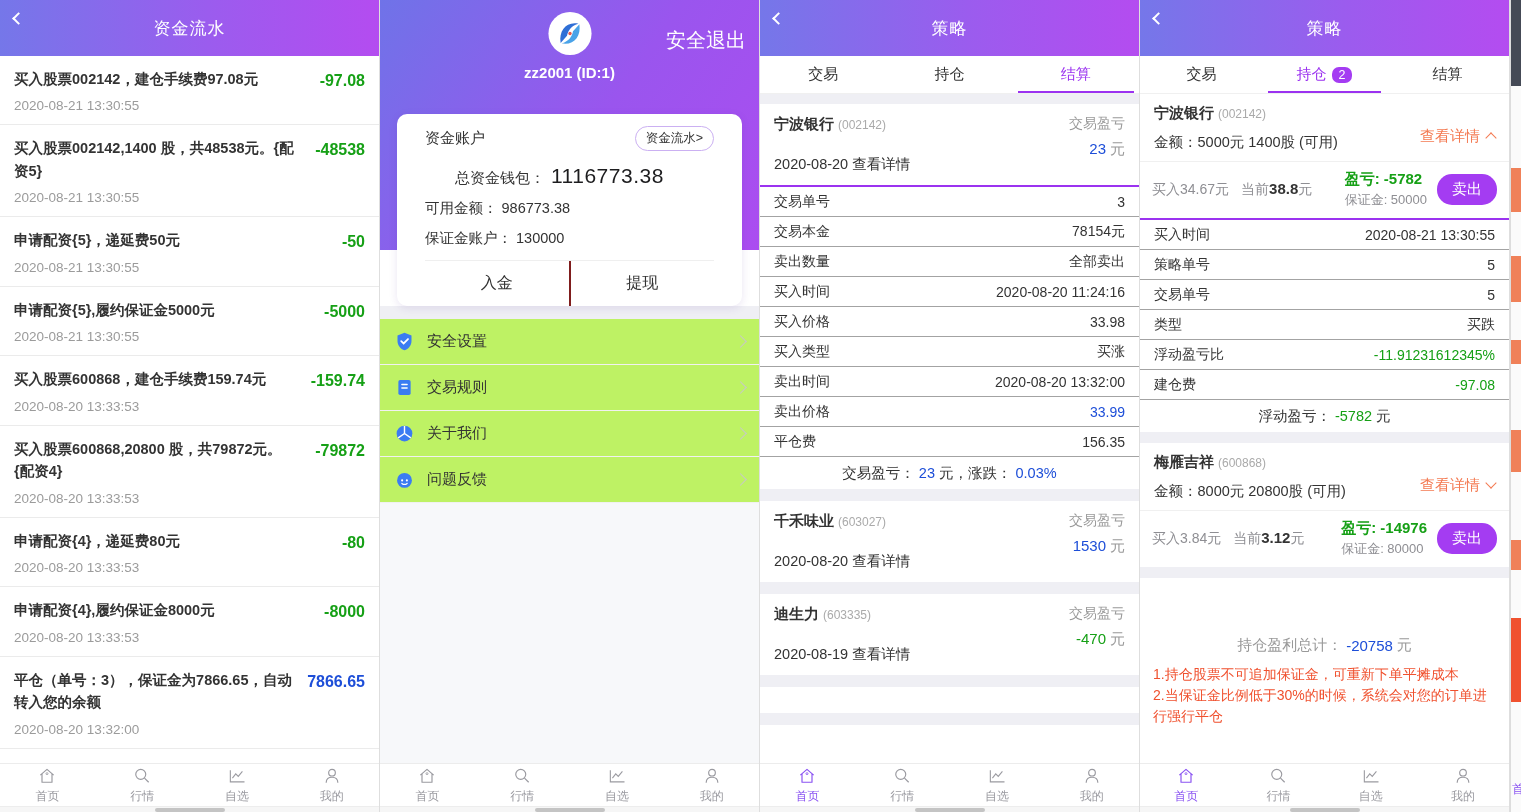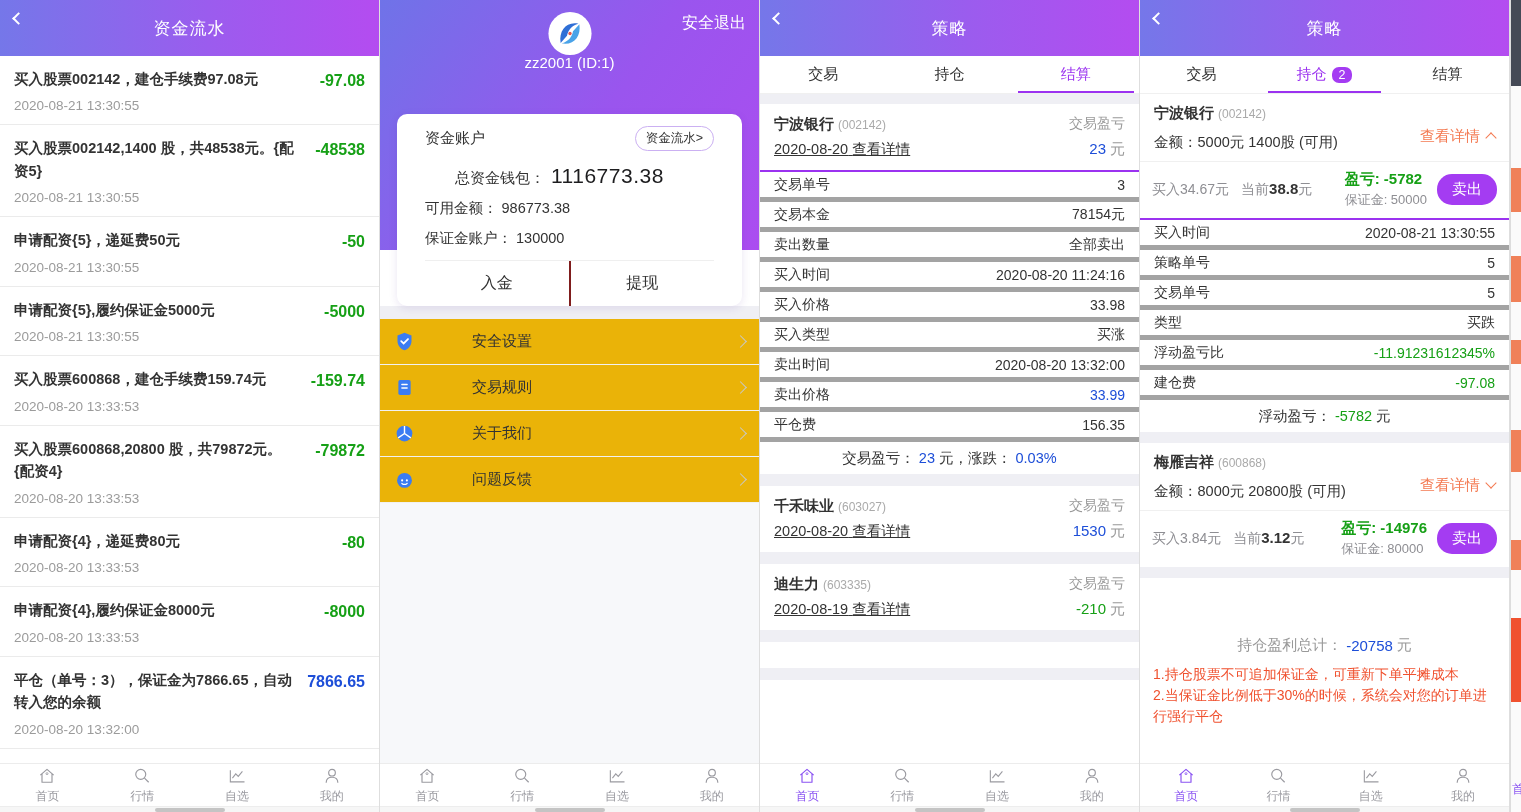--- a/index.html
+++ b/index.html
@@ -26,61 +26,61 @@
 
   
   .ff-item { position:relative; padding:12px 14px 11px; border-bottom:1px solid #ebebeb; }
   .ff-text { padding-right:70px; font-size:14.5px; font-weight:600; color:#333; line-height:1.55; }
   .ff-amt  { position:absolute; right:14px; top:16px; font-size:16px; font-weight:700; }
   .ff-date { margin-top:8px; font-size:13.5px; color:#9b9b9b; }
   .green { color:#16a016; } .red { color:#1d4ed8; }
 
   
   .hero { height:250px; background:linear-gradient(125deg,#6f73e8 0%,#9a55ee 55%,#ab4df0 100%); position:relative; }
-  .logout { position:absolute; top:13px; right:13px; color:#fff; font-size:16px;text-align:center; }
+  .logout { position:absolute; top:27px; right:13px; color:#fff; font-size:20px;text-align:center; }
   .logo { position:absolute; top:11px; left:50%; transform:translateX(-50%); width:45px; height:45px; }
-  .uname { position:absolute; top:54px; width:100%; text-align:center; color:#fff; font-size:15px; }
+  .uname { position:absolute; top:64px; width:100%; text-align:center; color:#fff; font-size:15px;font-weight:bold; }
   .acard { position:relative; margin:-136px 17px 0; background:#fff; border-radius:10px;
     box-shadow:0 2px 8px rgba(80,40,160,.12); padding:12px 28px 0; }
   .acard-row1 { display:flex; justify-content:space-between; align-items:center; }
   .acard-title { font-size:15px; color:#333; }
   .flow-pill { font-size:12.5px; color:#333; border:1px solid #cbb0f2; border-radius:999px; padding:3px 10px; background:#fff; }
   .wallet-row { margin-top:13px; font-size:15px; color:#333; display:flex; align-items:baseline;margin-left:30px; }
   .wallet-big { font-size:21px; color:#1d1d1f; font-weight:500; margin-left:6px; letter-spacing:.5px; }
   .small-row { margin-top:11px; font-size:14.5px; color:#333; }
   .acard-btns { margin-top:12px; border-top:1px solid #efefef; display:flex; height:46px; }
   .acard-btn { flex:1; display:flex; align-items:center; justify-content:center; font-size:16px; color:#333; background:none; border:none; }
   .acard-btn + .acard-btn { border-left:2px solid #7f1d1d; }
   .gap { background:#efeff4; }
   .menu { background:#fff; }
-  .menu-item { height:46px; display:flex; align-items:center; padding:0 14px; border-bottom:1px solid #f1f1f1; background:#eab308;gap:45px; }
+  .menu-item { height:46px; display:flex; align-items:center; padding:0 14px; border-bottom:1px solid #f1f1f1; background:#bef264; }
   .menu-item svg { width:21px; height:21px; }
   .menu-label { margin-left:12px; font-size:15px; color:#333; flex:1; }
   .p2-rest { background:#f7f8fa; height:280px; }
 
   
   .tabs { display:flex; height:38px; background:#fff; border-bottom:1px solid #f0f0f0; }
   .tab { flex:1; display:flex; align-items:center; justify-content:center; gap:5px; font-size:15px; color:#333; position:relative; }
   .tab.active { color:#9b32f0; }
   .tab.active::after { content:""; position:absolute; left:5px; right:5px; bottom:0; height:2px; background:#9b32f0; }
   .badge { background:#a43cf2; color:#fff; font-size:12.5px; border-radius:7px; padding:1px 7px; }
 
   
   .scard { background:#fff; padding:11px 14px; display:flex; justify-content:space-between; }
   .scard.purple-border { border-bottom:2px solid #9b32f0; }
   .s-name { font-size:15px; font-weight:700; color:#333; }
   .s-code { font-size:12px; color:#aaa; font-weight:400; margin-left:4px; }
-  .s-line2 { margin-top:6px; font-size:14.5px; color:#333;text-decoration:underline; }
+  .s-line2 { margin-top:21px; font-size:14.5px; color:#333; }
   .s-right { text-align:right; }
   .s-pl-label { font-size:14px; color:#999; }
   .s-pl-val { margin-top:7px; font-size:15px; }
   .s-unit { color:#999; margin-left:4px; }
 
   .drow { display:flex; justify-content:space-between; align-items:center; height:30px; padding:0 14px;
-    font-size:14px; color:#333; border-bottom:5px solid #a3a3a3; background:#fff; }
+    font-size:14px; color:#333; border-bottom:1px solid #a3a3a3; background:#fff; }
   .sumrow { height:32px; display:flex; align-items:center; justify-content:center; gap:4px;
     font-size:14.5px; color:#333; background:#fff; }
 
   
   .p-head { background:#fff; display:flex; justify-content:space-between; padding:10px 14px 9px; }
   .p-amount { margin-top:10px; font-size:14.5px; color:#333; }
   .detail-link { color:#f47a52; font-size:15px; display:flex; align-items:center; gap:7px; margin-top:16px; }
   .p-sub { background:#fff; display:flex; align-items:center; padding:8px 12px 9px; border-top:1px solid #f0f0f0; }
   .p-sub.purple-border { border-bottom:2px solid #9b32f0; }
   .p-buy { color:#8e8e93; font-size:14px; }
@@ -392,21 +392,21 @@
         </div>
       </div>
       <div class="gap" style="height:12px"></div>
       <div class="scard">
         <div>
           <div><span class="s-name">迪生力</span><span class="s-code">(603335)</span></div>
           <div class="s-line2"><span>2020-08-19</span> <span>查看详情</span></div>
         </div>
         <div class="s-right">
           <div class="s-pl-label">交易盈亏</div>
-          <div class="s-pl-val"><span class="green">-210</span><span class="s-unit">元</span></div>
+          <div class="s-pl-val"><span class="green">-470</span><span class="s-unit">元</span></div>
         </div>
       </div>
       <div class="gap" style="height:12px"></div>
       <div class="white" style="height:26px"></div>
       <div class="gap" style="height:12px"></div>
       <div class="white" style="height:120px"></div>
     </div>
     <div class="nav">
       <div class="nav-item active">
         <svg viewBox="0 0 24 24">

